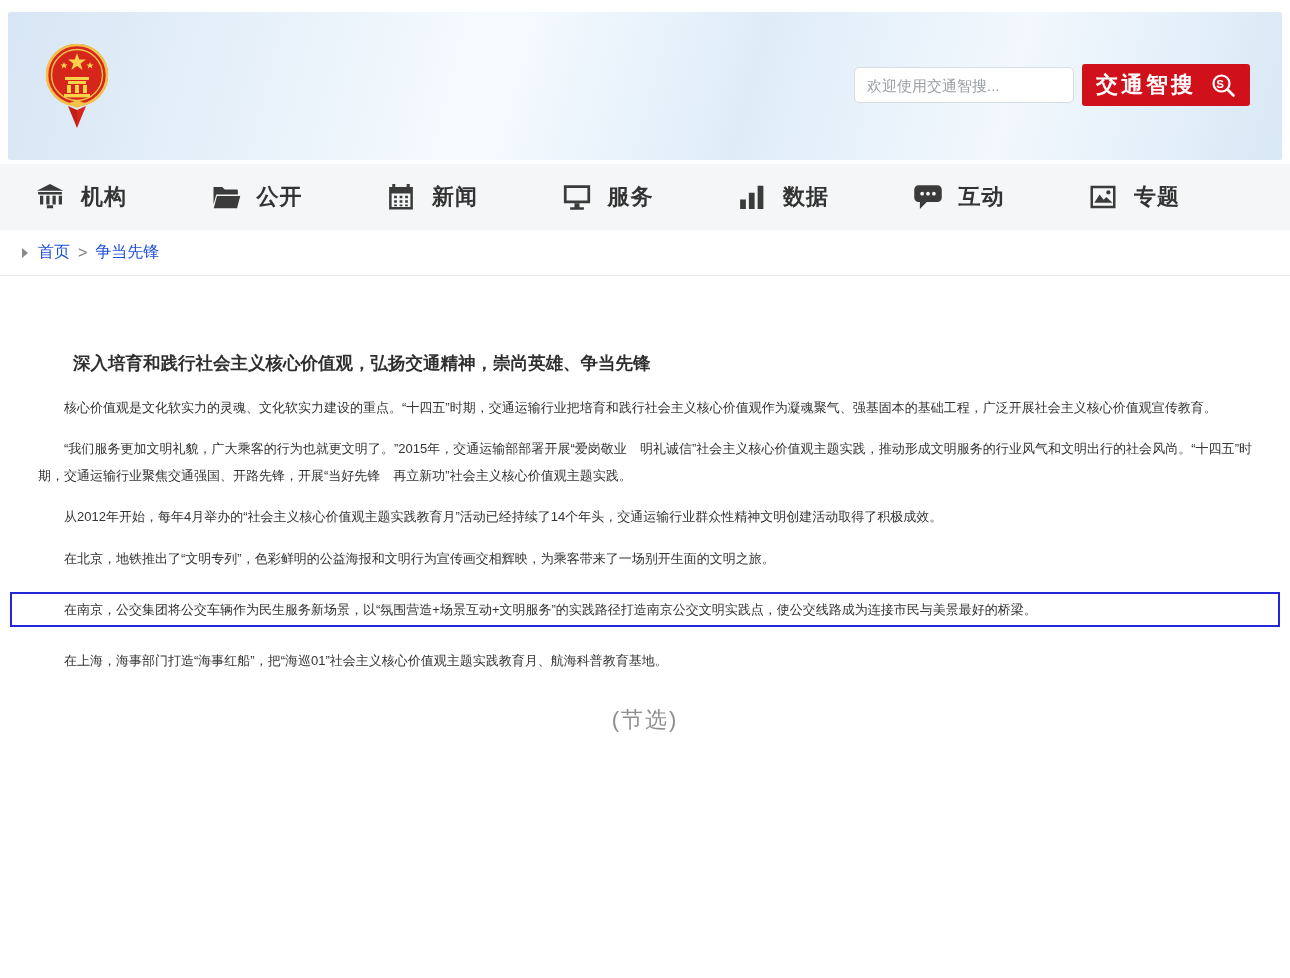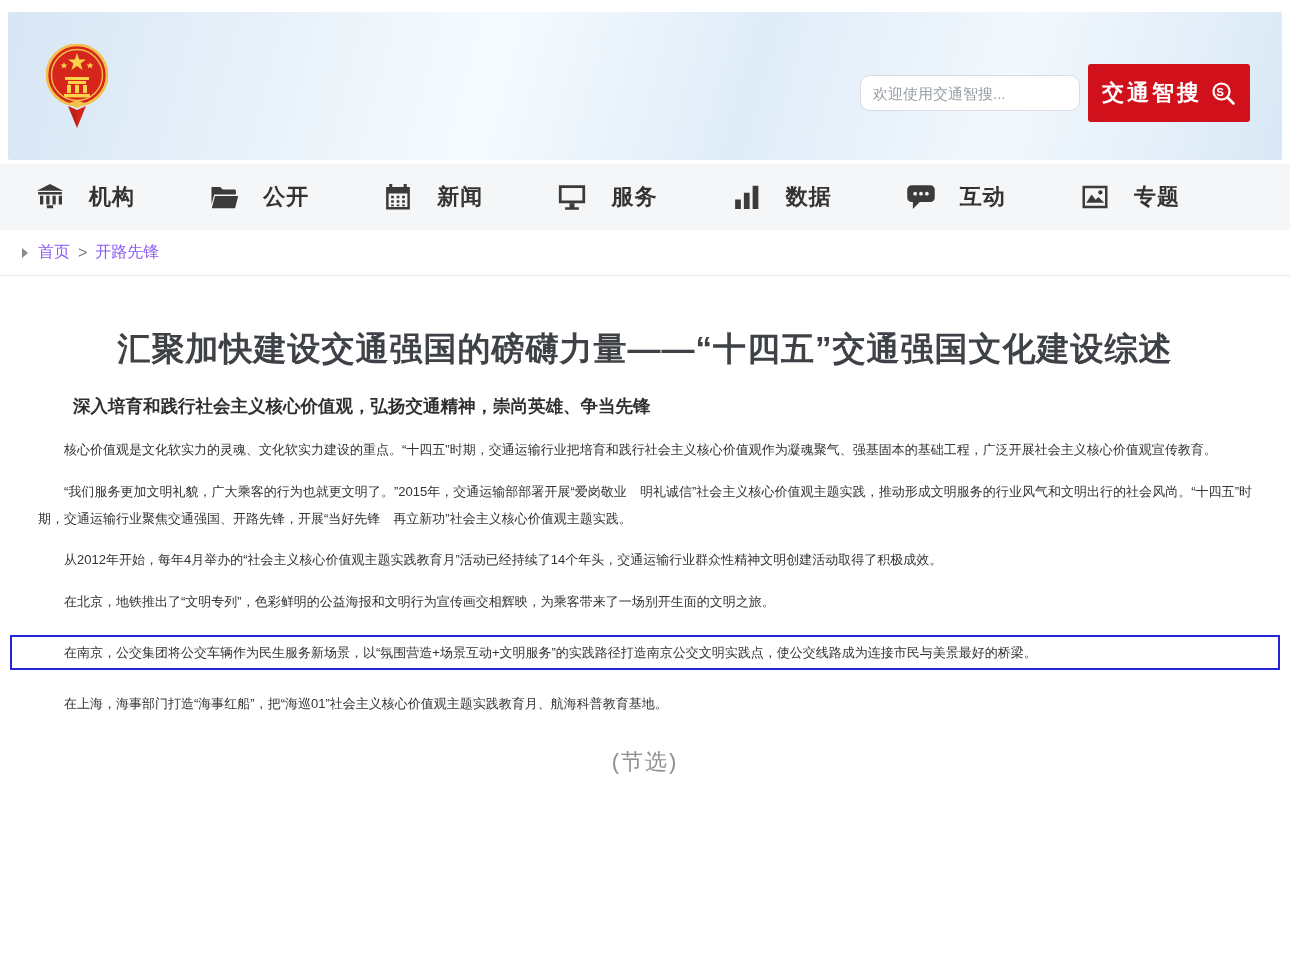--- a/index.html
+++ b/index.html
@@ -8,41 +8,41 @@
 
   
   .banner { margin:12px 8px 0 8px; height:148px; border-radius:2px;
     background:linear-gradient(105deg,#d7e6f5 0%,#e9f2fa 22%,#f6fbff 38%,#dfecf8 58%,#f2f8fd 78%,#d9e8f6 100%);
     display:flex; align-items:center; padding:0 28px; position:relative; }
   .emblem { width:66px; height:92px; margin-left:8px; flex:0 0 auto; }
   .titles { margin-left:28px; }
   .site-title-zh { font-size:33px; font-weight:bold; color:#3f4347; letter-spacing:2px; }
   .site-title-en { font-size:15px; color:#4a4e52; margin-top:10px; letter-spacing:.2px; }
   .search-area { position:absolute; right:32px; top:52px; display:flex; align-items:center; }
-  .search-input { width:220px; height:36px; border:1px solid #d9dde2; border-radius:10px;
+  .search-input { width:220px; height:36px; border:1px solid #d9dde2; border-radius:5px;
     background:#fff; padding:0 12px; font-size:15px; color:#333; outline:none; }
   .search-input::placeholder { color:#9aa0a6; }
-  .search-btn { margin-left:8px; height:58px; padding:0 14px; border:none; cursor:pointer;
+  .search-btn { margin-left:8px; height:42px; padding:0 14px; border:none; cursor:pointer;
     background:#d0111b; color:#fff; font-size:22px; font-weight:bold; border-radius:3px;
-    display:flex; align-items:center; gap:8px; letter-spacing:3px;
+    display:flex; align-items:center; gap:14px; letter-spacing:3px;
     font-family:"Liberation Sans","DejaVu Sans",sans-serif; }
 
   
   .nav { height:66px; margin-top:4px; background:#f5f6f7; display:flex; align-items:center;
     justify-content:space-between; padding:0 110px 0 35px; }
-  .nav-item { display:flex; align-items:flex-end; gap:24px; cursor:pointer; }
+  .nav-item { display:flex; align-items:flex-end; gap:16px; cursor:pointer; }
   .nav-item svg { width:30px; height:30px; fill:#3b3b3b; }
   .nav-label { font-size:22px; font-weight:bold; color:#333; letter-spacing:1px; }
 
   
   .breadcrumb { height:46px; display:flex; align-items:center; padding:0 22px;
     border-bottom:1px solid #e9e9e9; font-size:16px; color:#555; }
   .bc-arrow { width:0; height:0; border-left:6px solid #8a8a8a; border-top:5px solid transparent;
     border-bottom:5px solid transparent; margin-right:10px; }
-  .bc-link { color:#8b5cf6; cursor:pointer; }
+  .bc-link { color:#1d4ed8; cursor:pointer; }
   .bc-sep { margin:0 8px; color:#777; }
 
   
   .article { padding:52px 38px 0 38px; }
   .article-title { text-align:center; font-size:33px; font-weight:bold; color:#3e4146;
     letter-spacing:1px; line-height:1.3; }
   .article-subtitle { margin-top:20px; font-size:17.5px; font-weight:bold; color:#2f2f2f;
     text-indent:2em; line-height:1.8; }
   .para { font-size:13px; color:#333; line-height:2.1; text-indent:2em;
     text-align:justify; margin-top:14px; }
@@ -135,25 +135,24 @@
         <circle cx="16.3" cy="8.3" r="1.7"></circle>
       </svg>
     <span class="nav-label">专题</span>
   </div>
 </div>
 
 <div class="breadcrumb">
   <span class="bc-arrow"></span>
   <span class="bc-link">首页</span>
   <span class="bc-sep">&gt;</span>
-  <span class="bc-link">开路先锋</span>
+  <span class="bc-link">争当先锋</span>
 </div>
 
 <div class="article">
-  <h1 class="article-title">汇聚加快建设交通强国的磅礴力量——“十四五”交通强国文化建设综述</h1>
   <p class="article-subtitle">深入培育和践行社会主义核心价值观，弘扬交通精神，崇尚英雄、争当先锋</p>
 
   <p class="para">核心价值观是文化软实力的灵魂、文化软实力建设的重点。“十四五”时期，交通运输行业把培育和践行社会主义核心价值观作为凝魂聚气、强基固本的基础工程，广泛开展社会主义核心价值观宣传教育。</p>
   <p class="para">“我们服务更加文明礼貌，广大乘客的行为也就更文明了。”2015年，交通运输部部署开展“爱岗敬业　明礼诚信”社会主义核心价值观主题实践，推动形成文明服务的行业风气和文明出行的社会风尚。“十四五”时期，交通运输行业聚焦交通强国、开路先锋，开展“当好先锋　再立新功”社会主义核心价值观主题实践。</p>
   <p class="para">从2012年开始，每年4月举办的“社会主义核心价值观主题实践教育月”活动已经持续了14个年头，交通运输行业群众性精神文明创建活动取得了积极成效。</p>
   <p class="para">在北京，地铁推出了“文明专列”，色彩鲜明的公益海报和文明行为宣传画交相辉映，为乘客带来了一场别开生面的文明之旅。</p>
 
   <div class="highlight-box">
     <p class="para">在南京，公交集团将公交车辆作为民生服务新场景，以“氛围营造+场景互动+文明服务”的实践路径打造南京公交文明实践点，使公交线路成为连接市民与美景最好的桥梁。</p>
   </div>

